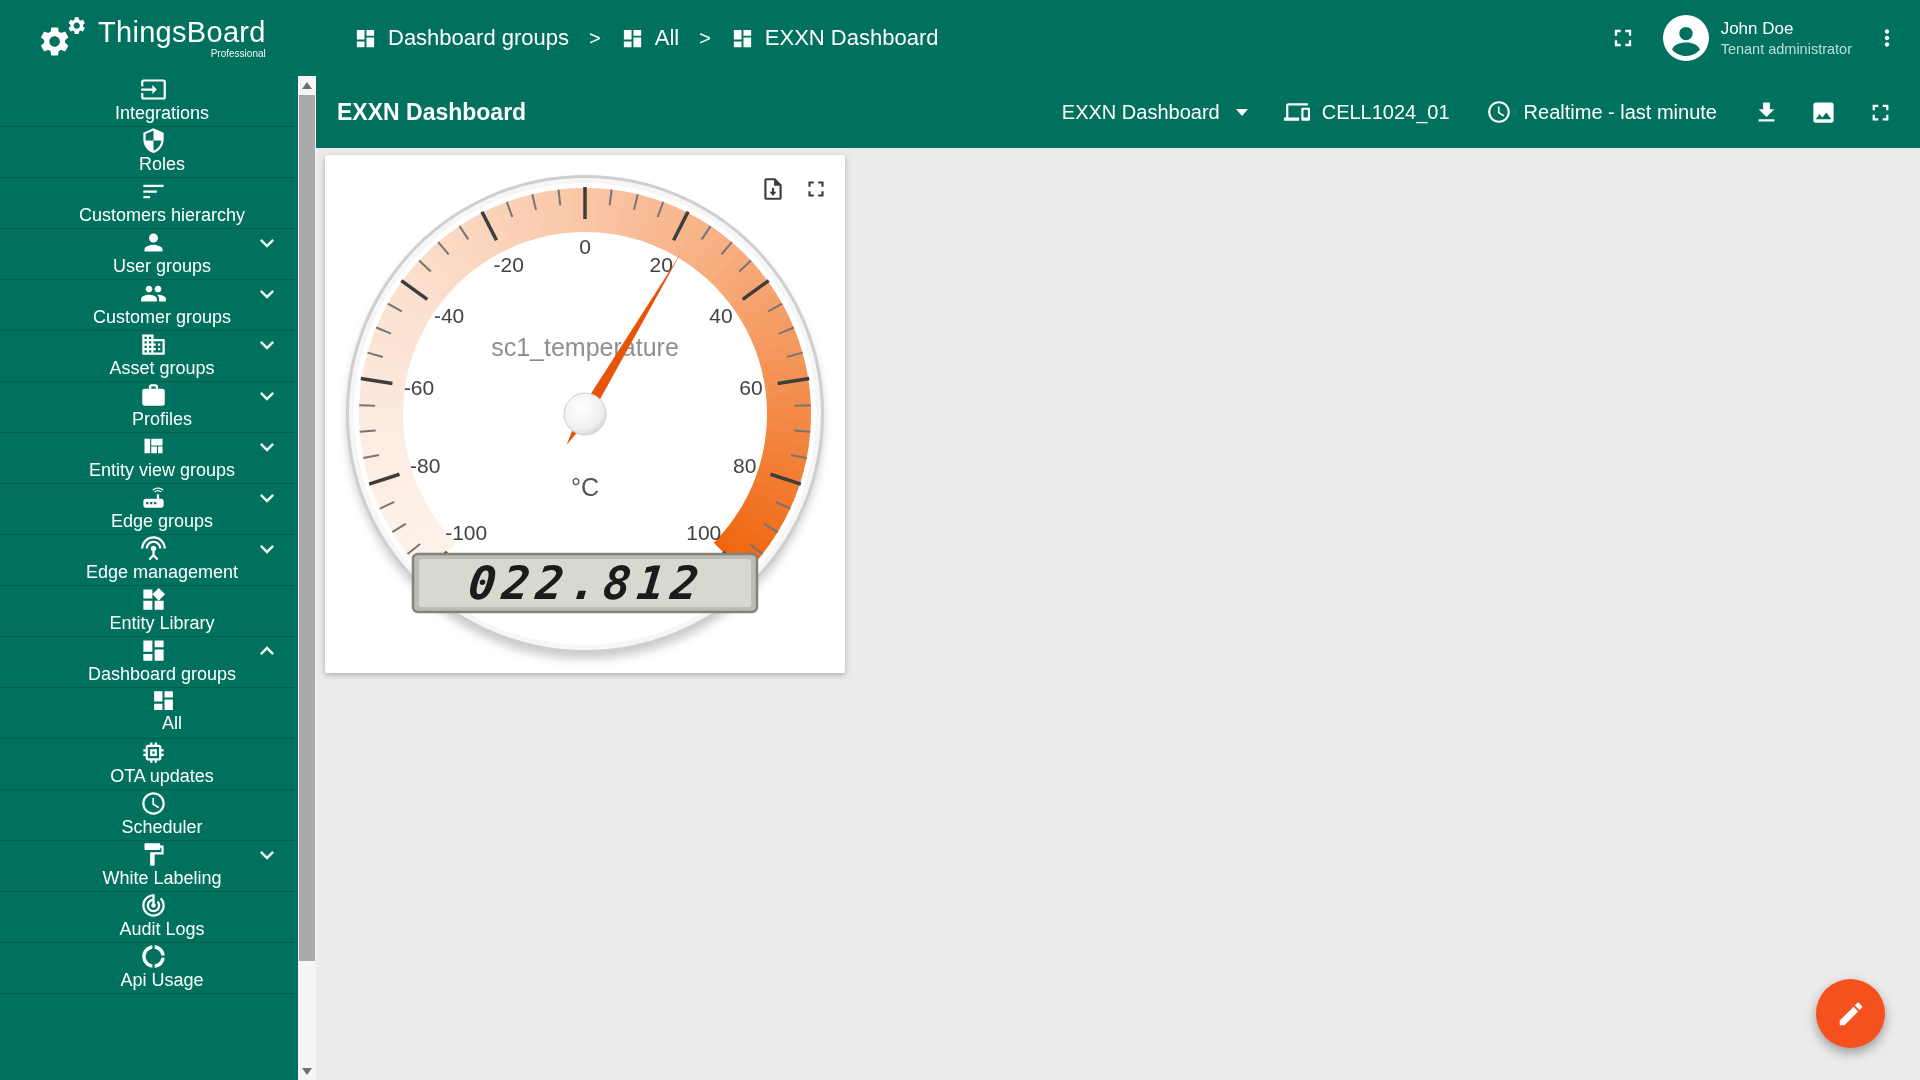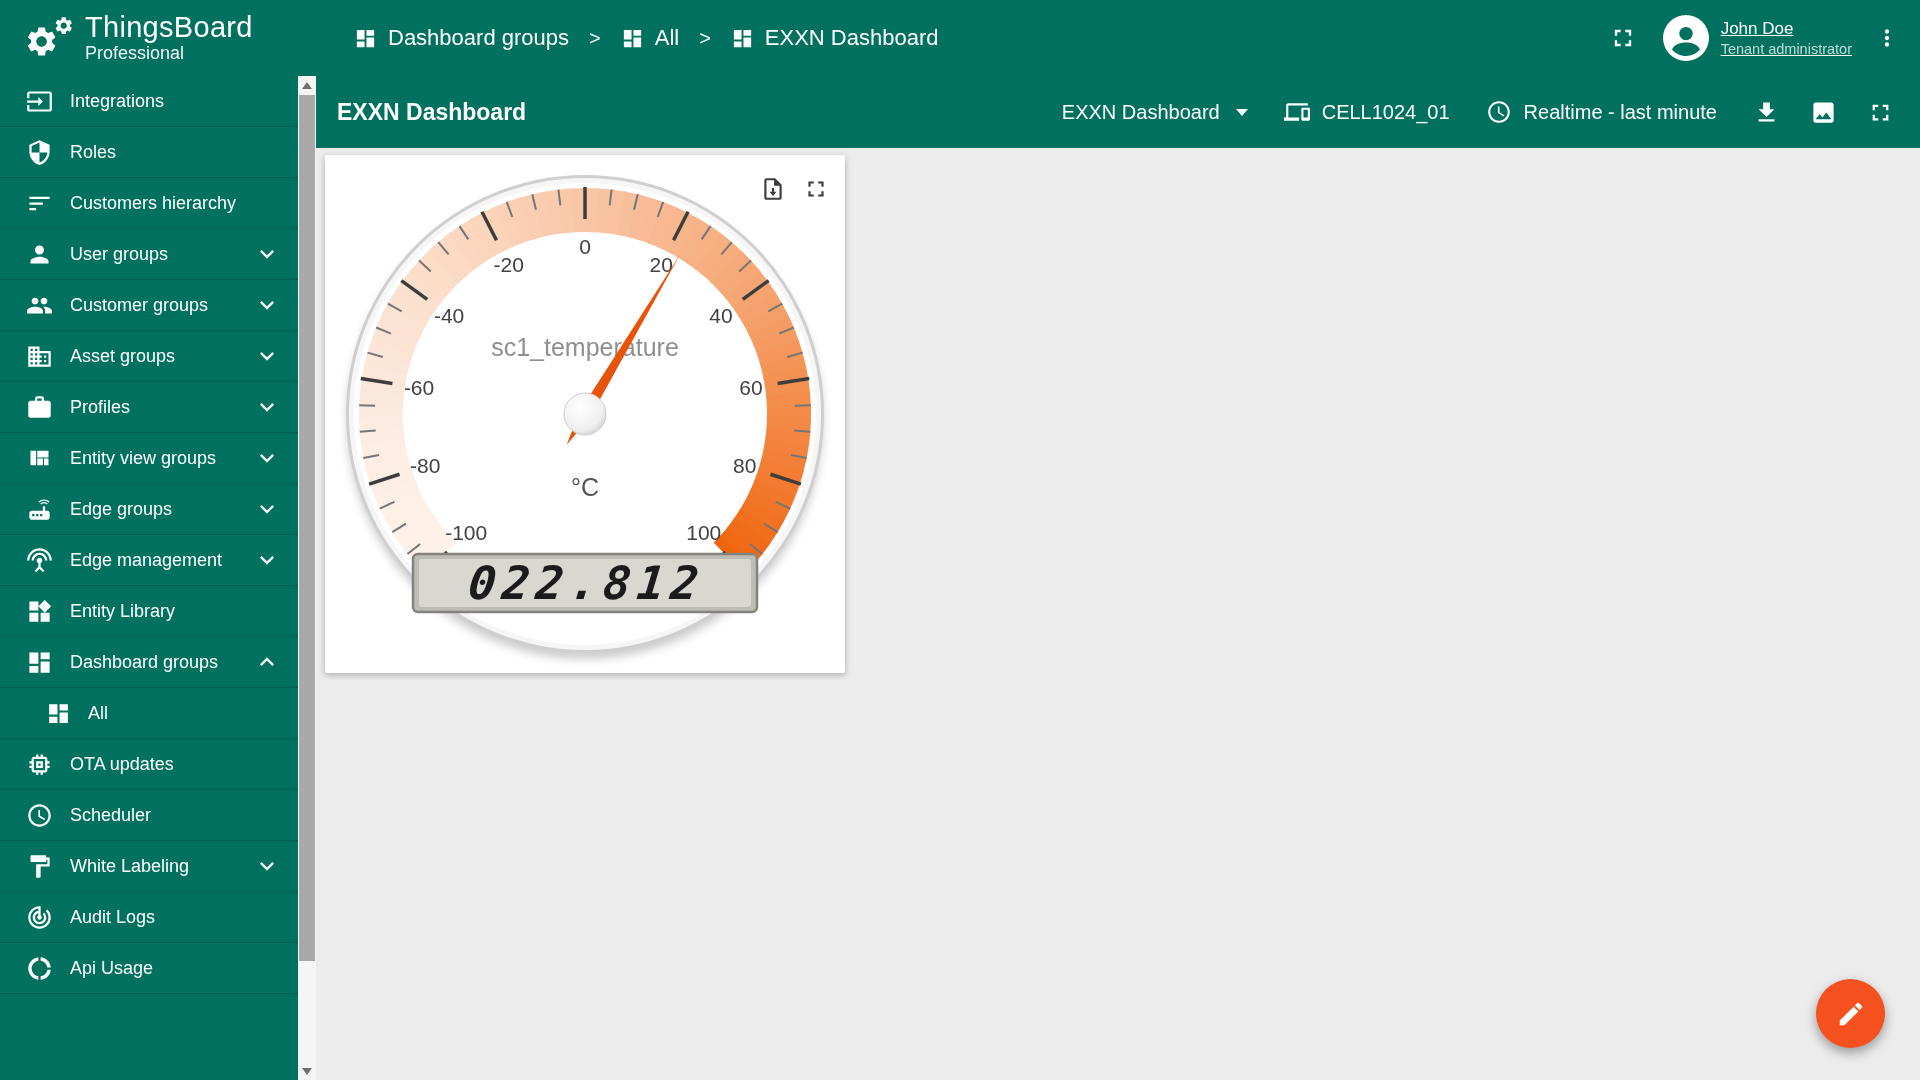--- a/index.html
+++ b/index.html
@@ -9,46 +9,46 @@
     -webkit-font-smoothing:antialiased;
   }
   .svg-icon{display:inline-flex;align-items:center;justify-content:center;}
   .svg-icon svg{width:100%;height:100%;display:block;}
 
   
   .header{
     position:absolute;left:0;top:0;width:1920px;height:76px;
     background:var(--primary,#00715E);color:#fff;display:flex;align-items:center;z-index:6;
   }
-  .logo{display:flex;align-items:center;width:298px;box-sizing:border-box;padding-left:23px;cursor:pointer;flex:none;}
+  .logo{display:flex;align-items:center;width:298px;box-sizing:border-box;padding-left:36px;cursor:pointer;flex:none;}
   .logo-gears{width:52px;height:46px;color:#fff;}
   .logo-text{margin-left:10px;}
   .logo-title{font-size:29px;letter-spacing:.3px;line-height:1.05;}
-  .logo-sub{font-size:18px;opacity:.95;margin-top:1px;}
+  .logo-sub{font-size:10px;text-align:right;opacity:.95;margin-top:1px;}
   .breadcrumb{display:flex;align-items:center;margin-left:56px;font-size:22px;}
   .crumb{display:flex;align-items:center;gap:11px;cursor:pointer;white-space:nowrap;}
   .crumb .svg-icon{width:23px;height:23px;color:#fff;}
   .crumb-sep{margin:0 20px;font-size:20px;opacity:.95;}
   .header-right{margin-left:auto;display:flex;align-items:center;padding-right:20px;}
   .hdr-fullscreen{width:28px;height:28px;color:#fff;cursor:pointer;margin-right:26px;}
   .avatar{width:46px;height:46px;flex:none;cursor:pointer;}
-  .user-meta{margin-left:12px;line-height:1.3;cursor:pointer;text-decoration:underline;}
+  .user-meta{margin-left:12px;line-height:1.3;cursor:pointer;}
   .user-name{font-size:17px;}
   .user-role{font-size:14.5px;color:rgba(255,255,255,.75);}
   .more-vert{width:26px;height:26px;color:#fff;cursor:pointer;margin-left:22px;}
 
   
   .sidebar{
     position:absolute;left:0;top:76px;width:298px;height:1004px;
     background:var(--primary,#00715E);overflow:hidden;z-index:4;
   }
   .side-item{
     height:51px;box-sizing:border-box;display:flex;align-items:center;
     padding-left:26px;color:#fff;border-bottom:1px solid rgba(0,0,0,.16);
-    cursor:pointer;position:relative;
+    cursor:pointer;position:relative;flex-direction:column;
   }
   .side-item.sub{padding-left:46px;}
   .side-icon{width:27px;height:27px;margin-right:17px;flex:none;color:#fff;}
   .side-item.sub .side-icon{width:25px;height:25px;}
   .side-label{font-size:18px;white-space:nowrap;}
   .side-chevron{position:absolute;right:17px;width:28px;height:28px;color:#fff;opacity:.95;}
   .side-chevron.up{transform:rotate(180deg);}
 
   
   .side-scrollbar{position:absolute;left:298px;top:76px;width:18px;height:1004px;background:#f5f5f5;z-index:4;}

